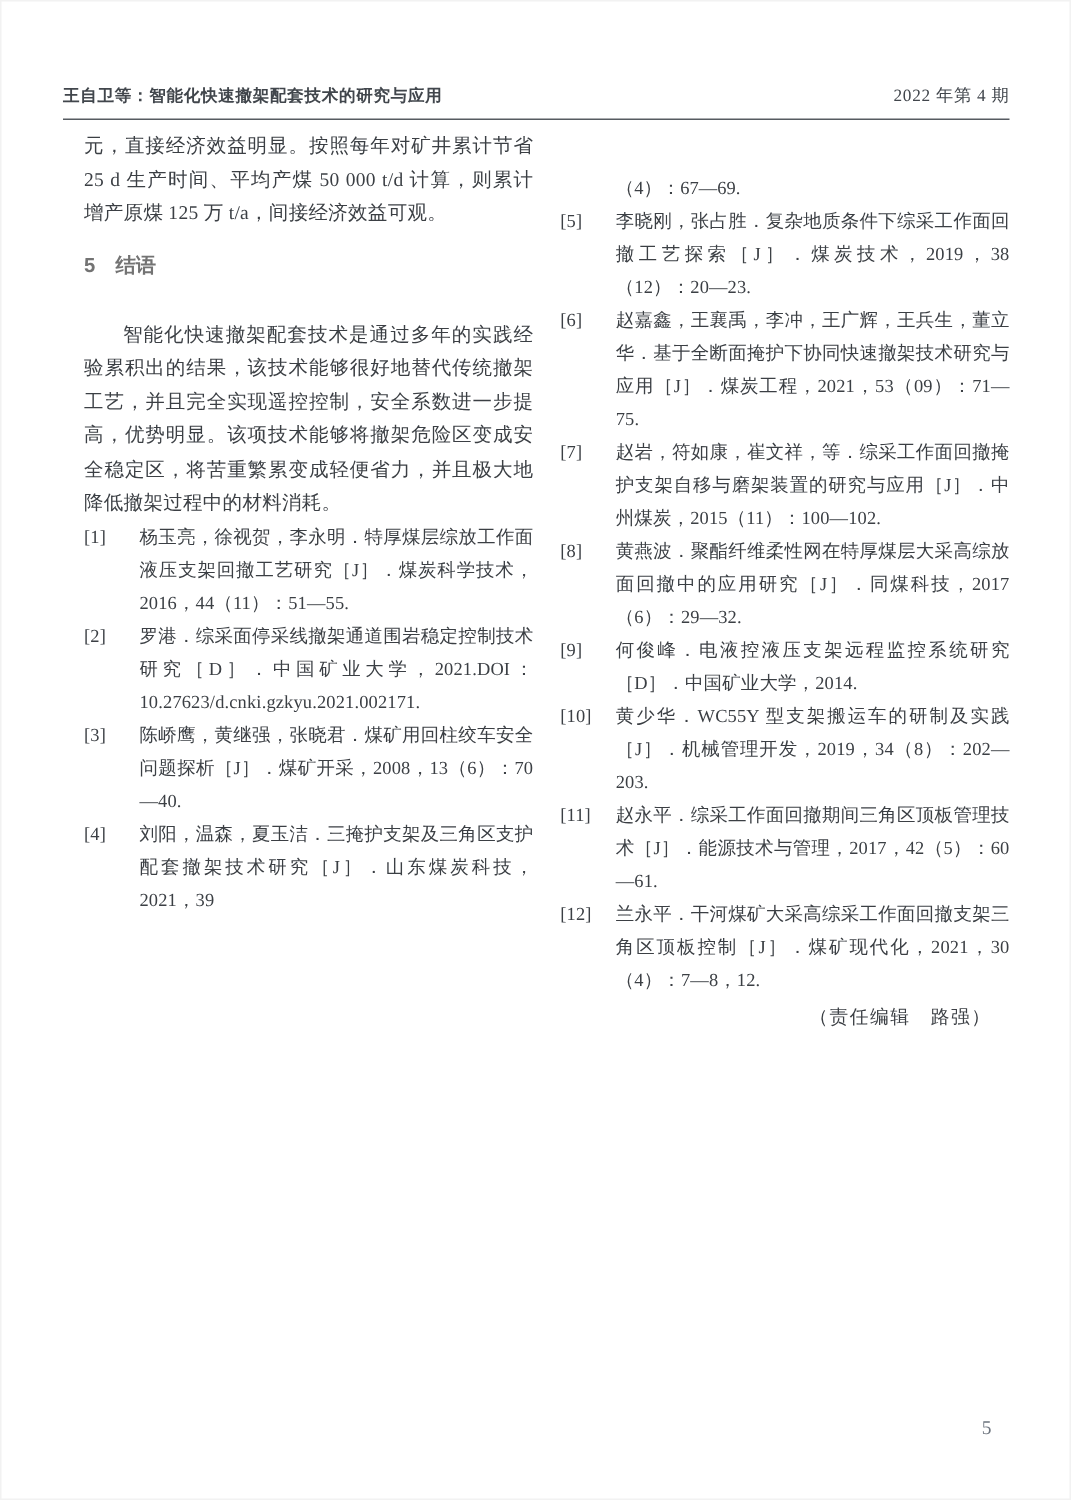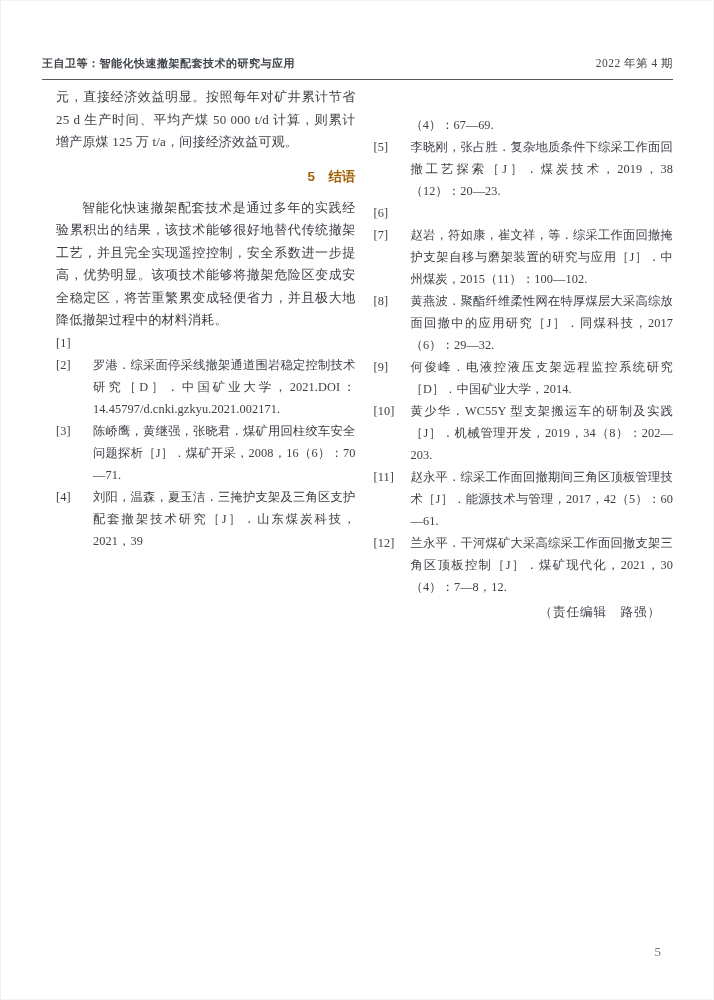--- a/index.html
+++ b/index.html
@@ -52,23 +52,22 @@
     text-align:justify;
     margin:0;
     letter-spacing:0.2px;
   }
   .para.cont{text-indent:0;}
   .para.indent{text-indent:2em;}
   .section-heading{
     font-family:"Liberation Sans","DejaVu Sans",sans-serif;
     font-weight:bold;
     font-size:13.5px;
-    color:#a16207;
-    margin:14px 0 11px 0;
-    text-align:right;
+    color:#737373;
+    margin:14px 0 26px 0;
   }
   .refs-heading{
     font-family:"Liberation Sans","DejaVu Sans",sans-serif;
     font-weight:bold;
     font-size:12.5px;
     margin:12px 0 9px 0;
   }
   .ref{
     display:flex;
     font-size:12.3px;
@@ -121,44 +120,46 @@
     <div class="col">
       <p class="para cont">元，直接经济效益明显。按照每年对矿井累计节省 25 d 生产时间、平均产煤 50 000 t/d 计算，则累计增产原煤 125 万 t/a，间接经济效益可观。</p>
 
       <div class="section-heading">5　结语</div>
 
       <p class="para indent">智能化快速撤架配套技术是通过多年的实践经验累积出的结果，该技术能够很好地替代传统撤架工艺，并且完全实现遥控控制，安全系数进一步提高，优势明显。该项技术能够将撤架危险区变成安全稳定区，将苦重繁累变成轻便省力，并且极大地降低撤架过程中的材料消耗。</p>
 
 
       <div class="ref">
         <span class="ref-num">[1]</span>
+        <span class="ref-text">杨玉亮，徐视贺，李永明．特厚煤层综放工作面液压支架回撤工艺研究［J］．煤炭科学技术，2016，44（11）：51—55.</span>
       </div>
       <div class="ref">
         <span class="ref-num">[2]</span>
-        <span class="ref-text">罗港．综采面停采线撤架通道围岩稳定控制技术研究［D］．中国矿业大学，2021.DOI：14.45797/d.cnki.gzkyu.2021.002171.</span>
+        <span class="ref-text">罗港．综采面停采线撤架通道围岩稳定控制技术研究［D］．中国矿业大学，2021.DOI：10.27623/d.cnki.gzkyu.2021.002171.</span>
       </div>
       <div class="ref">
         <span class="ref-num">[3]</span>
-        <span class="ref-text">陈峤鹰，黄继强，张晓君．煤矿用回柱绞车安全问题探析［J］．煤矿开采，2008，16（6）：70—71.</span>
+        <span class="ref-text">陈峤鹰，黄继强，张晓君．煤矿用回柱绞车安全问题探析［J］．煤矿开采，2008，13（6）：70—40.</span>
       </div>
       <div class="ref">
         <span class="ref-num">[4]</span>
         <span class="ref-text">刘阳，温森，夏玉洁．三掩护支架及三角区支护配套撤架技术研究［J］．山东煤炭科技，2021，39</span>
       </div>
     </div>
 
     <div class="col">
       <div class="continuation">（4）：67—69.</div>
 
       <div class="ref">
         <span class="ref-num">[5]</span>
         <span class="ref-text">李晓刚，张占胜．复杂地质条件下综采工作面回撤工艺探索［J］．煤炭技术，2019，38（12）：20—23.</span>
       </div>
       <div class="ref">
         <span class="ref-num">[6]</span>
+        <span class="ref-text">赵嘉鑫，王襄禹，李冲，王广辉，王兵生，董立华．基于全断面掩护下协同快速撤架技术研究与应用［J］．煤炭工程，2021，53（09）：71—75.</span>
       </div>
       <div class="ref">
         <span class="ref-num">[7]</span>
         <span class="ref-text">赵岩，符如康，崔文祥，等．综采工作面回撤掩护支架自移与磨架装置的研究与应用［J］．中州煤炭，2015（11）：100—102.</span>
       </div>
       <div class="ref">
         <span class="ref-num">[8]</span>
         <span class="ref-text">黄燕波．聚酯纤维柔性网在特厚煤层大采高综放面回撤中的应用研究［J］．同煤科技，2017（6）：29—32.</span>
       </div>
       <div class="ref">

